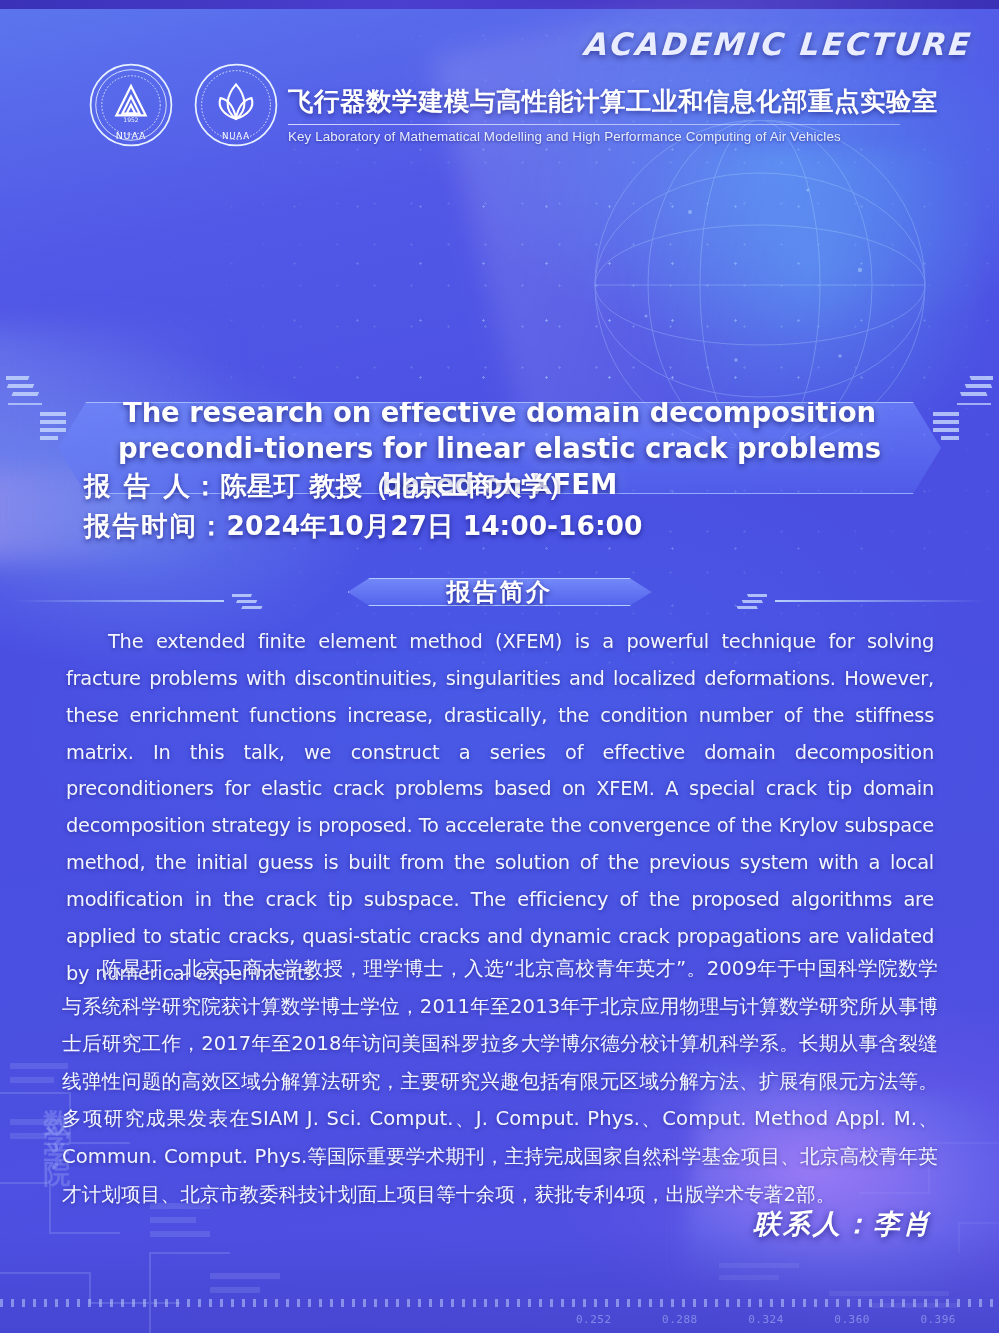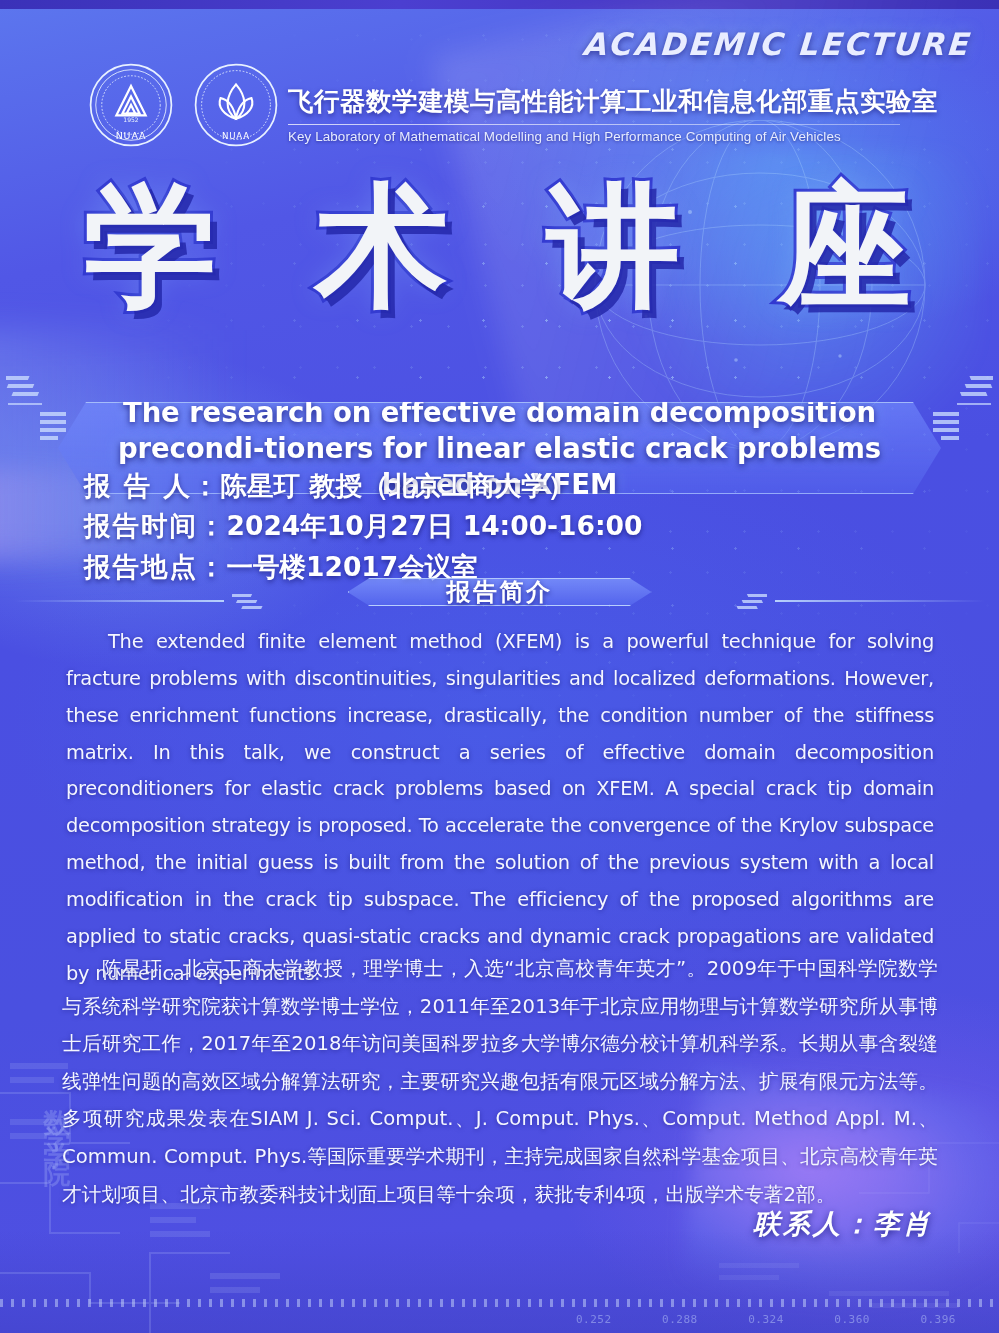--- a/index.html
+++ b/index.html
@@ -270,21 +270,20 @@
       </svg>
     </div>
 
     <div class="labtitle">
       <div class="lab-cn">飞行器数学建模与高性能计算工业和信息化部重点实验室</div>
       <div class="lab-rule"></div>
       <div class="lab-en">Key Laboratory of Mathematical Modelling and High Performance Computing of Air Vehicles</div>
     </div>
   </div>
 
-  <div class="bigtitle">学 术 讲 座</div>
 
   <div class="titlebar-wrap">
     <svg class="tb-deco left" viewBox="0 0 86 88">
       <g fill="#cfe0ff" opacity=".8">
         <rect x="4" y="16" width="26" height="4" transform="skewX(-22)"></rect>
         <rect x="12" y="24" width="26" height="4" transform="skewX(-22)"></rect>
         <rect x="20" y="32" width="26" height="4" transform="skewX(-22)"></rect>
         <rect x="34" y="52" width="26" height="4"></rect>
           <rect x="34" y="60" width="26" height="4"></rect>
         <rect x="34" y="68" width="26" height="4"></rect>
@@ -309,23 +308,20 @@
     </div>
   </div>
 
   <div class="info">
     <div class="info-line">
       <span class="lbl">报 告 人：</span><span>陈星玎 教授（北京工商大学）</span>
     </div>
     <div class="info-line">
       <span class="lbl">报告时间：</span><span>2024年10月27日 14:00-16:00</span>
     </div>
-    <div class="info-line">
-      <span class="lbl">报告地点：</span><span>一号楼12017会议室</span>
-    </div>
   </div>
 
   <div class="sec" style="top:578px;">
     <div class="sec-line l"></div>
     <div class="sec-line r"></div>
     <svg class="sec-tick l" viewBox="0 0 56 24">
       <g fill="#cfe0ff" opacity=".85">
         <rect x="2" y="4" width="20" height="3" transform="skewX(-25)"></rect>
         <rect x="10" y="10" width="20" height="3" transform="skewX(-25)"></rect>
         <rect x="18" y="16" width="20" height="3" transform="skewX(-25)"></rect>

